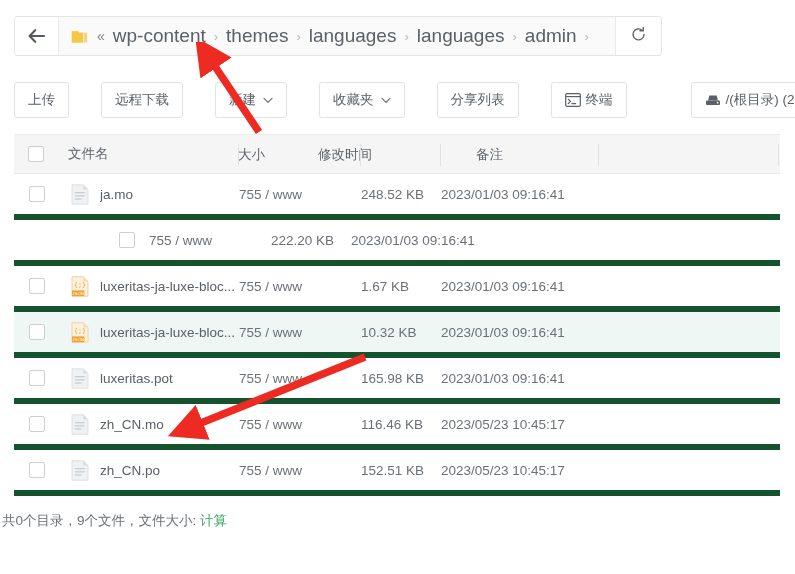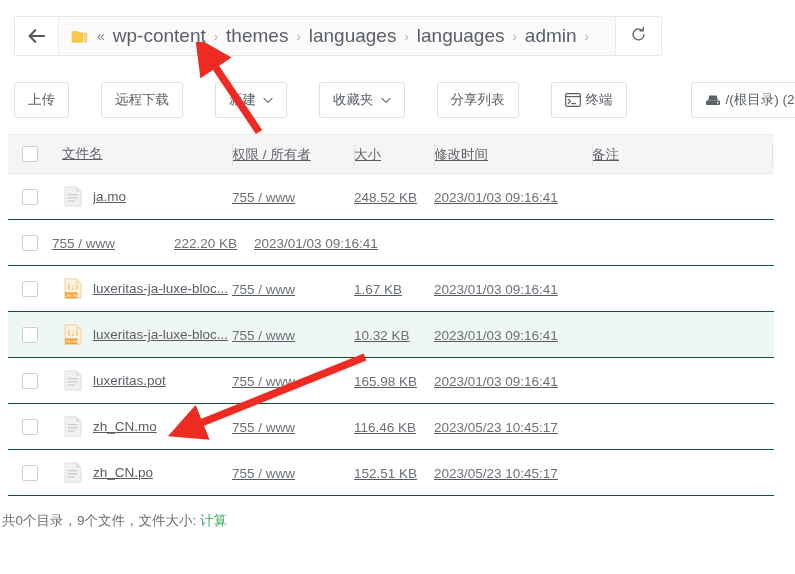--- a/index.html
+++ b/index.html
@@ -53,30 +53,30 @@
     height: 36px; padding: 0 13px;
     border: 1px solid #e0e3e6; border-radius: 3px;
     background: #fff; color: #5a6066; font-size: 13.5px;
     display: flex; align-items: center; gap: 5px;
     margin-right: 9px; cursor: pointer; white-space: nowrap;
   }
   .tb-btn .chev { font-size: 11px; color: #7d8288; margin-left: 2px; }
   .tb-gap { width: 9px; }
 
   
-  .table { position: absolute; left: 8px; top: 134px; width: 766px; text-decoration: underline; }
+  .table { position: absolute; left: 14px; top: 134px; width: 766px; }
   .thead {
     height: 40px; background: #f5f5f5;
     border-top: 1px solid #ededed; border-bottom: 1px solid #e8e8e8;
     display: flex; align-items: center;
     position: relative;
   }
   .row {
     height: 46px; display: flex; align-items: center;
-    border-bottom: 1px solid #14532d; background: #fff;
+    border-bottom: 6px solid #14532d; background: #fff; justify-content: center;
   }
   .row.sel { background: #eef7f4; }
   .c-check { width: 44px; display: flex; justify-content: center; align-items:center; flex: none; }
   .c-name  { width: 180px; display: flex; align-items: center; flex: none; }
   .c-perm  { width: 122px; flex: none; }
   .c-size  { width: 80px; flex: none; }
   .c-time  { width: 158px; flex: none; }
   .c-note  { width: 180px; flex: none; }
   .thead .c-name { padding-left: 10px; }
   .row .c-name { padding-left: 10px; }
@@ -215,23 +215,20 @@
 
   <div class="table">
 
     <div class="thead">
       <div class="c-check">
         <div class="cbx"></div>
       </div>
       <div class="c-name">
         <span class="cell-txt">文件名</span>
       </div>
-      <div class="c-perm">
-        <span class="cell-txt">权限 / 所有者</span>
-      </div>
       <div class="c-size">
         <span class="cell-txt">大小</span>
       </div>
       <div class="c-time">
         <span class="cell-txt">修改时间</span>
       </div>
       <div class="c-note">
         <span class="cell-txt">备注</span>
       </div>
       <div class="vdiv" style="left:224px;"></div>

